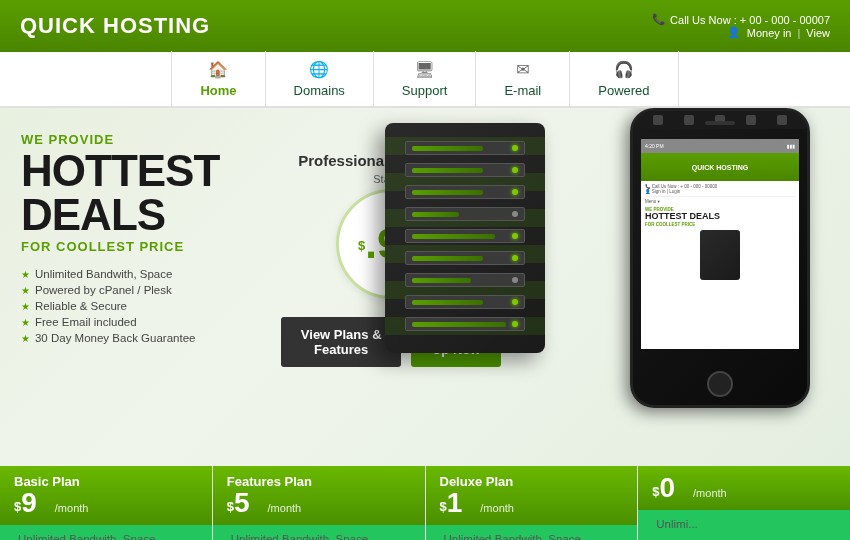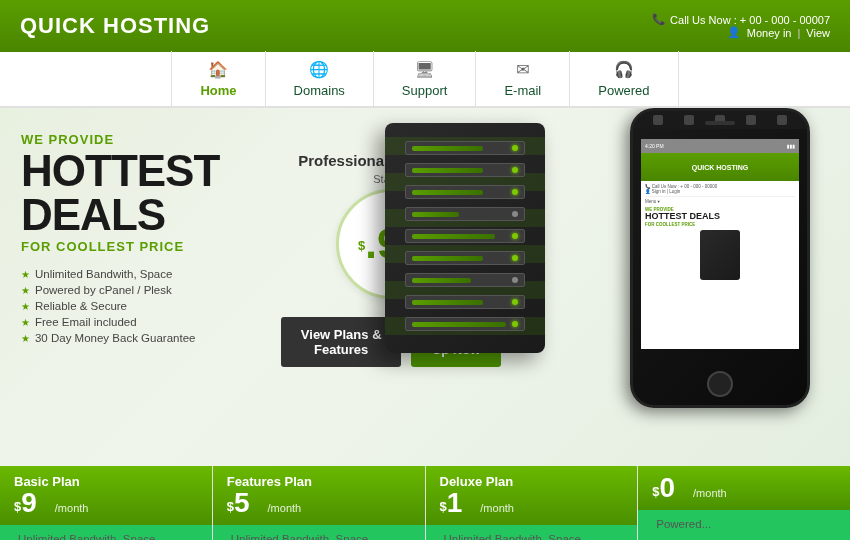--- a/index.html
+++ b/index.html
@@ -608,15 +608,15 @@
     <div class="plan-feature">Unlimited Bandwith, Space</div>
   </div>
   <div class="plan-card" style="overflow:hidden;">
     <div class="plan-header">
       <div class="plan-price-row">
         <span class="plan-dollar">$</span>
         <span class="plan-amount">0</span>
         <span class="plan-period">/month</span>
       </div>
     </div>
-    <div class="plan-feature">Powered...</div>
+    <div class="plan-feature">Unlimi...</div>
   </div>
 </div>
 
 </body></html>

